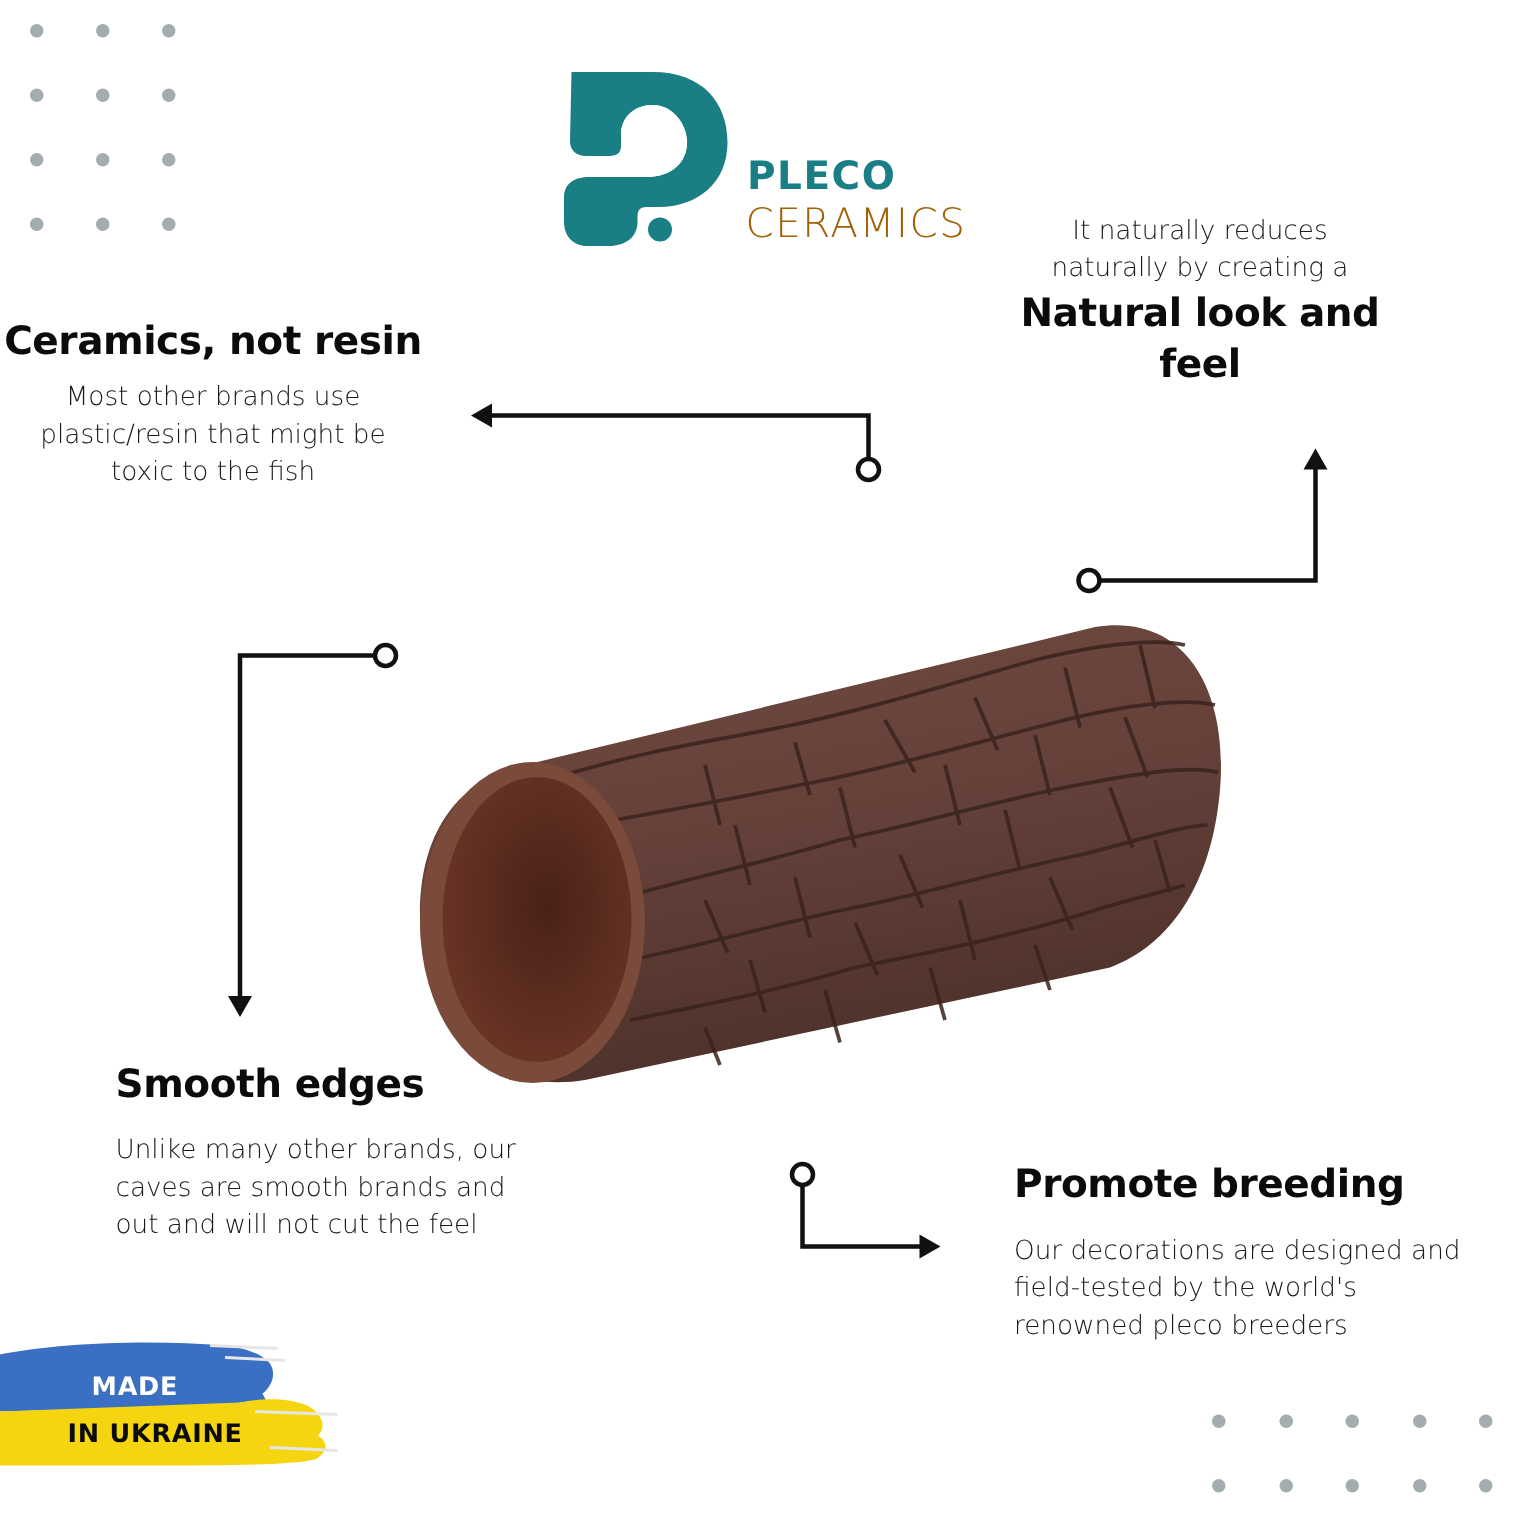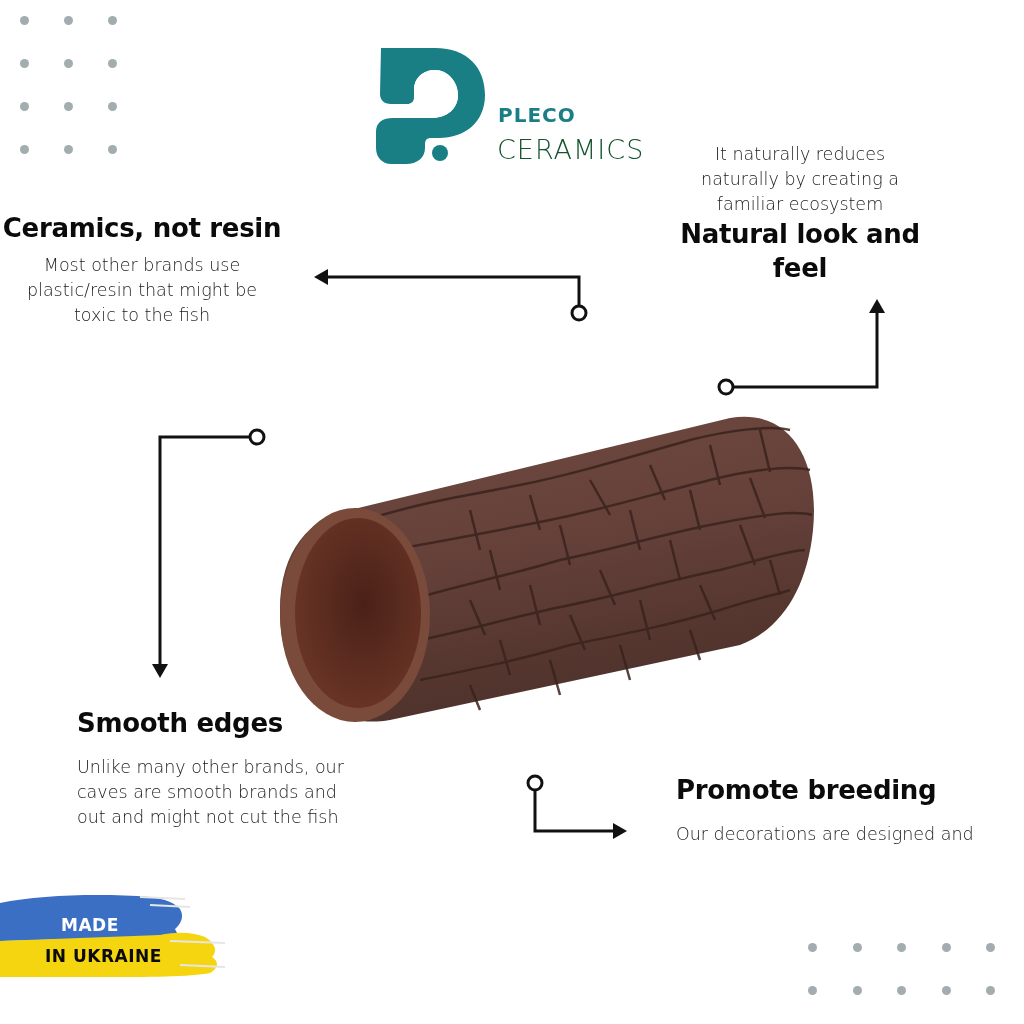--- a/index.html
+++ b/index.html
@@ -7,21 +7,21 @@
     width: 1024px; height: 1024px; position: relative; overflow: hidden;
     background: #ffffff; font-family: "DejaVu Sans", sans-serif; color: #111;
   }
   .abs { position: absolute; }
   .dot-grid { position: absolute; display: grid; }
   .dot { width: 9px; height: 9px; border-radius: 50%; background: #a3acae; }
   .heading { font-family: "DejaVu Sans", sans-serif; font-weight: 900; font-size: 26px; letter-spacing: -0.3px; color: #0b0b0b; }
   .body-text { font-family: "DejaVu Sans", sans-serif; font-weight: 300; font-size: 17.5px; line-height: 25px; color: #1a1a1a; }
   .right { text-align: center; }
   svg { position: absolute; overflow: visible; }
-  .logo-word1 { font-family: "DejaVu Sans", sans-serif; font-weight: bold; font-size: 20px; letter-spacing: 1px; }
+  .logo-word1 { font-family: "DejaVu Sans", sans-serif; font-weight: bold; font-size: 26px; letter-spacing: 1px; }
   .logo-word2 { font-family: "DejaVu Sans", sans-serif; font-weight: 300; font-size: 27px; letter-spacing: 1px; }
   .ukraine-text { font-family: "DejaVu Sans", sans-serif; font-weight: 900; font-size: 17px; letter-spacing: 0.5px; }
 </style>
 </head>
 <body>
 
 <div class="dot-grid" style="left:20px; top:16px; grid-template-columns: repeat(3, 9px); column-gap: 35px; row-gap: 34px;">
   <div class="dot"></div>
     <div class="dot"></div>
     <div class="dot"></div>
@@ -48,57 +48,58 @@
     <div class="dot"></div>
 </div>
 
 <div>
   <svg width="120" height="125" style="left:373px; top:40px;" viewBox="0 0 120 125">
     <path d="M 8 8 L 62 8 C 95 8 112 28 112 55 C 112 82 92 98 66 98 L 58 98 C 54 98 52 100 52 104 L 52 108 C 52 118 44 124 33 124 L 18 124 C 10 124 3 118 3 108 L 3 92 C 3 82 10 78 20 78 L 58 78 C 75 78 85 68 85 55 C 85 42 75 30 62 30 C 50 30 41 38 41 50 L 41 58 C 41 62 38 64 34 64 L 18 64 C 11 64 7 60 7 54 Z" fill="#1a7f84"></path>
     <path d="M 41 50 C 41 38 50 30 62 30 C 75 30 85 42 85 55 C 85 68 75 78 58 78 L 30 78 L 30 64 L 34 64 C 38 64 41 62 41 58 Z" fill="#ffffff"></path>
     <circle cx="67" cy="113" r="8" fill="#1a7f84"></circle>
   </svg>
   <div class="abs logo-word1" style="left:498px; top:103px; color:#1a7f84;">PLECO</div>
-  <div class="abs logo-word2" style="left:497px; top:134px; color:#14532d;">CERAMICS</div>
+  <div class="abs logo-word2" style="left:497px; top:134px; color:#a16207;">CERAMICS</div>
 </div>
 
 <div class="abs right" style="right:732px; top:213px; width:300px;">
   <div class="heading">Ceramics, not resin</div>
   <div class="body-text" style="margin-top:10px;">
     <div>Most other brands use</div>
     <div>plastic/resin that might be</div>
     <div>toxic to the fish</div>
   </div>
 </div>
 
 <div class="abs right" style="right:64px; top:142px; width:320px;">
   <div class="body-text">
     <div>It naturally reduces</div>
     <div>naturally by creating a</div>
-    <div>familiar ecosystem</div>
   </div>
   <div class="heading" style="line-height:34px; margin-top:0;">
     <div>Natural look and</div>
     <div>feel</div>
   </div>
 </div>
 
 <div class="abs" style="left:77px; top:708px; width:320px;">
   <div class="heading">Smooth edges</div>
   <div class="body-text" style="margin-top:17px;">
     <div>Unlike many other brands, our</div>
     <div>caves are smooth brands and</div>
-    <div>out and might not cut the fish</div>
+    <div>out and will not cut the feel</div>
   </div>
 </div>
 
 <div class="abs" style="left:676px; top:775px; width:345px;">
   <div class="heading">Promote breeding</div>
   <div class="body-text" style="margin-top:17px;">
     <div>Our decorations are designed and</div>
+    <div>field-tested by the world's</div>
+    <div>renowned  pleco breeders</div>
   </div>
 </div>
 
 <svg width="1024" height="1024" style="left:0; top:0; pointer-events:none;">
   <g stroke="#111" stroke-width="3" fill="none">
     <polyline points="579,305 579,277 325,277"></polyline>
     <circle cx="579" cy="313" r="7" fill="#fff"></circle>
   </g>
   <polygon points="314,277 328,269 328,285" fill="#111"></polygon>
 </svg>

